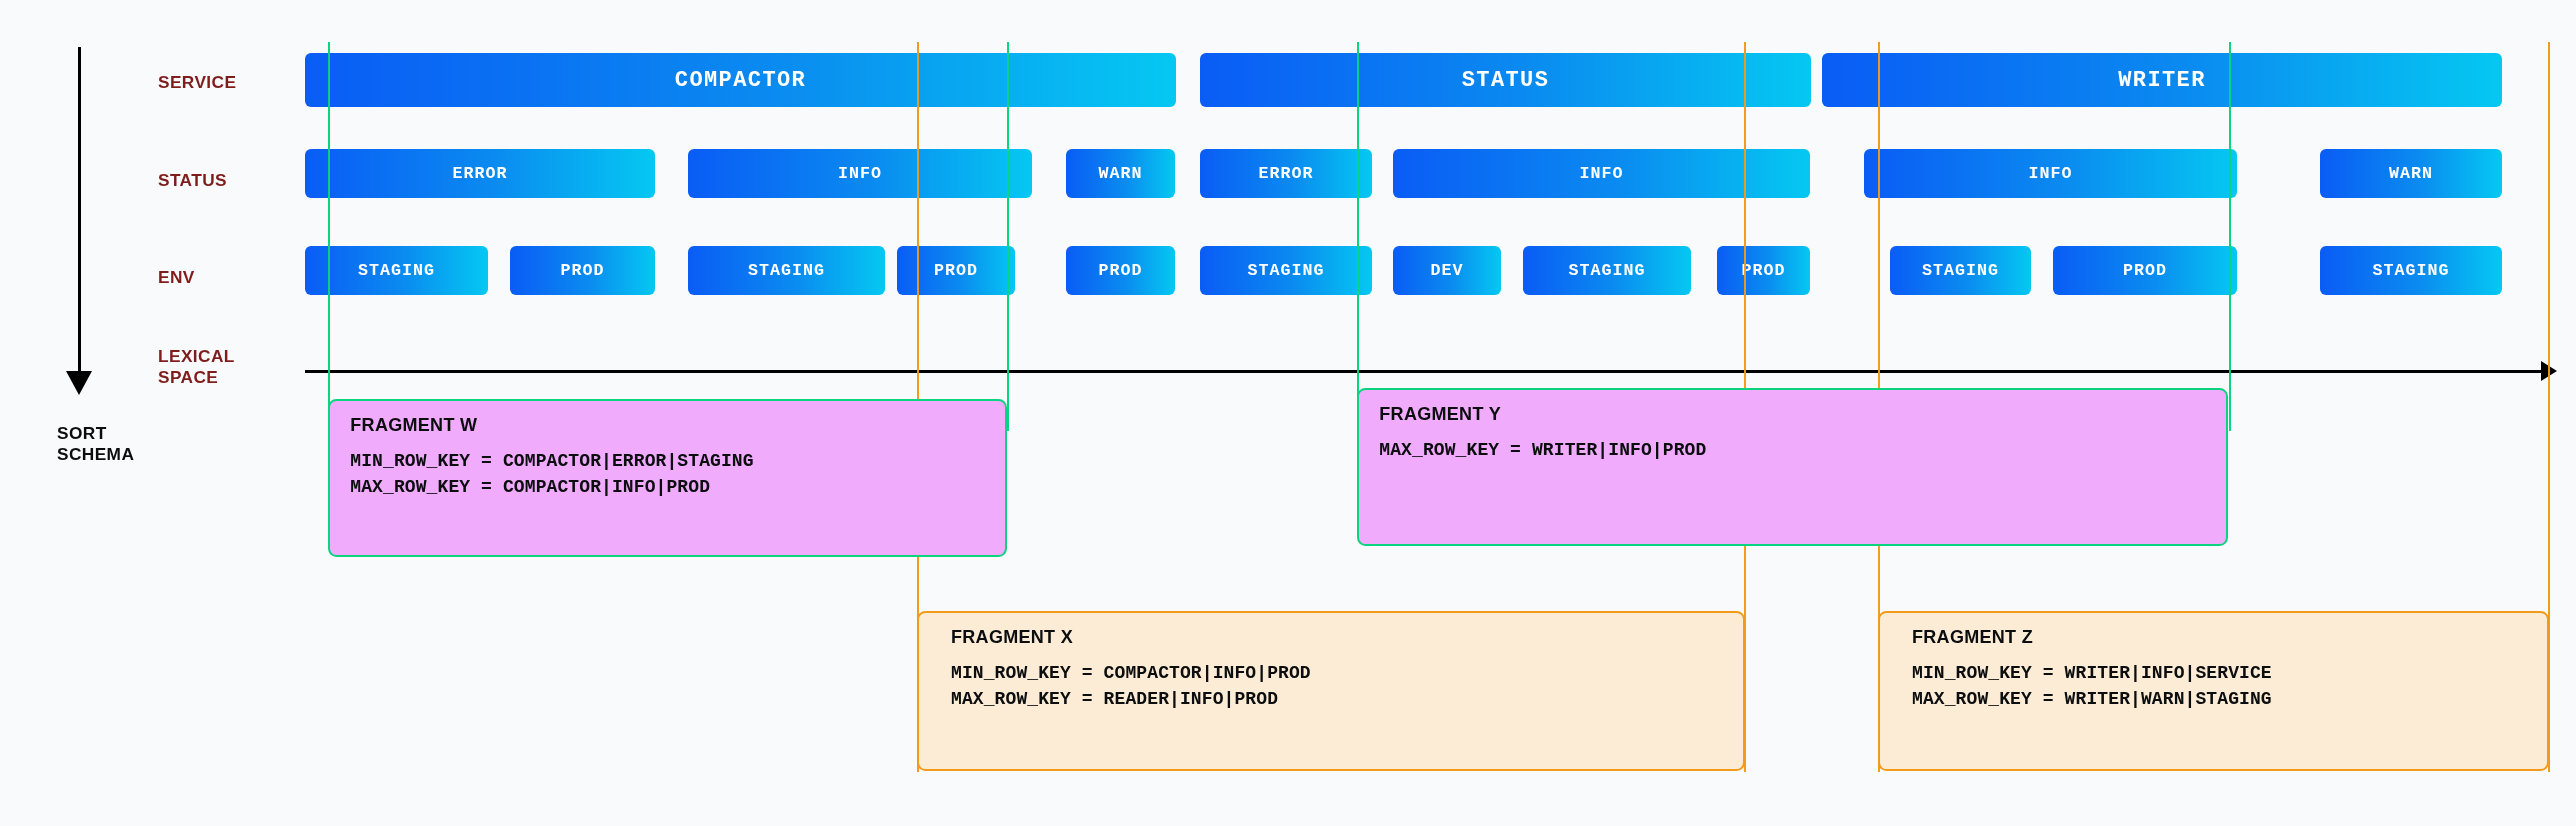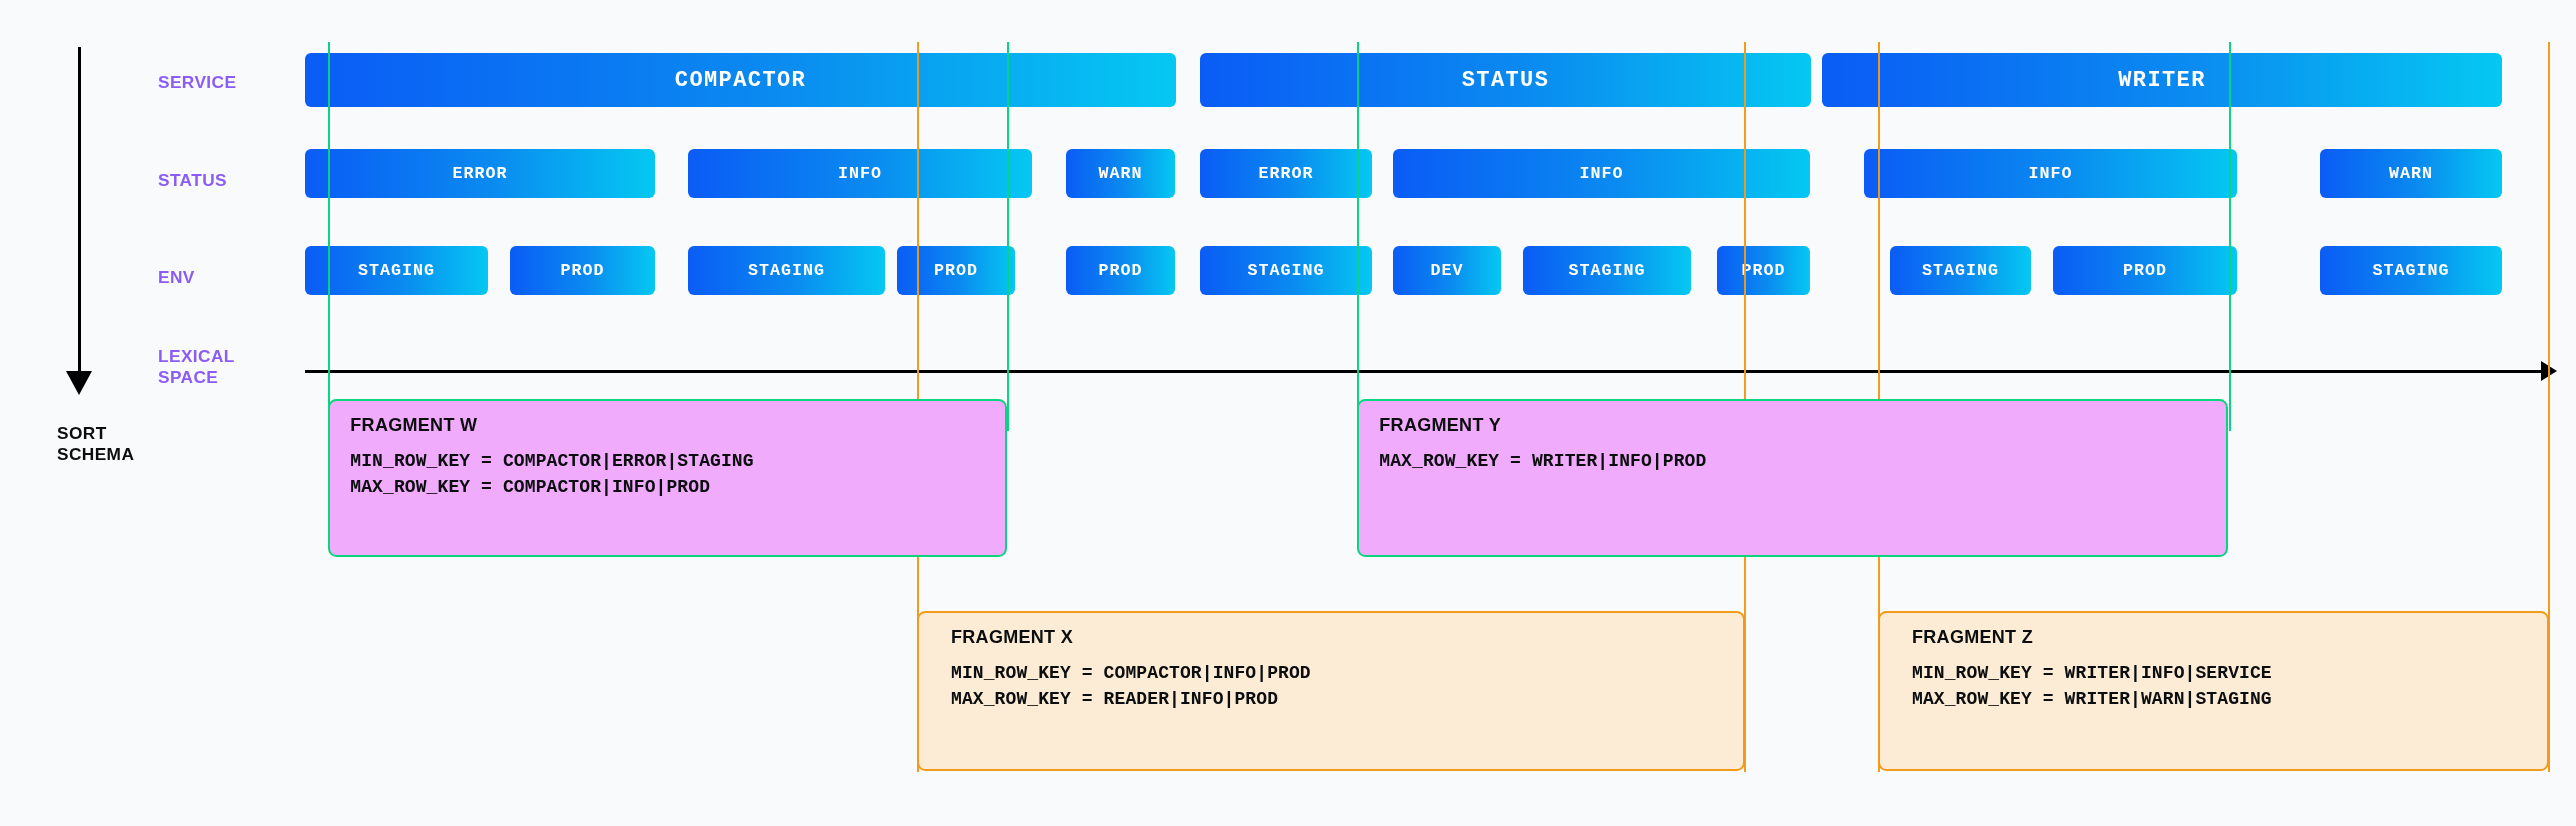--- a/index.html
+++ b/index.html
@@ -50,21 +50,21 @@
     white-space: pre-line;
   }
 
   
   .row-label {
     position: absolute;
     right: 2.4px;
     font-size: 17.3px;
     font-weight: 700;
     letter-spacing: 0.4px;
-    color: #8b5cf6;
+    color: #7f1d1d;
     line-height: 1.22;
     text-align: left;
     white-space: pre-line;
   }
   .label-col {
     position: absolute;
     left: 149px;
     width: 136px;
   }
   .label-col .row-label { right: auto; left: 9px; }
@@ -260,21 +260,21 @@
       <div class="vline" style="left: 2229px; top: 42px; height: 389px; background: rgb(10, 212, 127); opacity: 0.95;"></div>
       <div class="vline" style="left: 2548px; top: 42px; height: 730px; background: rgb(242, 155, 27); opacity: 0.95;"></div>
     </div>
 
   <div id="fragments-layer">
       <div class="frag green" style="left: 328px; top: 399px; width: 679px; height: 158px;">
         <div class="frag-title">FRAGMENT W</div>
         <div class="frag-line">MIN_ROW_KEY = COMPACTOR|ERROR|STAGING</div>
         <div class="frag-line">MAX_ROW_KEY = COMPACTOR|INFO|PROD</div>
       </div>
-      <div class="frag green" style="left: 1357px; top: 399px; width: 871px; height: 158px;">
+      <div class="frag green" style="left: 1357px; top: 388px; width: 871px; height: 158px;">
         <div class="frag-title">FRAGMENT Y</div>
         <div class="frag-line">MAX_ROW_KEY = WRITER|INFO|PROD</div>
       </div>
       <div class="frag orange" style="left: 917px; top: 611px; width: 828px; height: 160px;">
         <div class="frag-title">FRAGMENT X</div>
         <div class="frag-line">MIN_ROW_KEY = COMPACTOR|INFO|PROD</div>
         <div class="frag-line">MAX_ROW_KEY = READER|INFO|PROD</div>
       </div>
       <div class="frag orange" style="left: 1878px; top: 611px; width: 671px; height: 160px;">
         <div class="frag-title">FRAGMENT Z</div>

